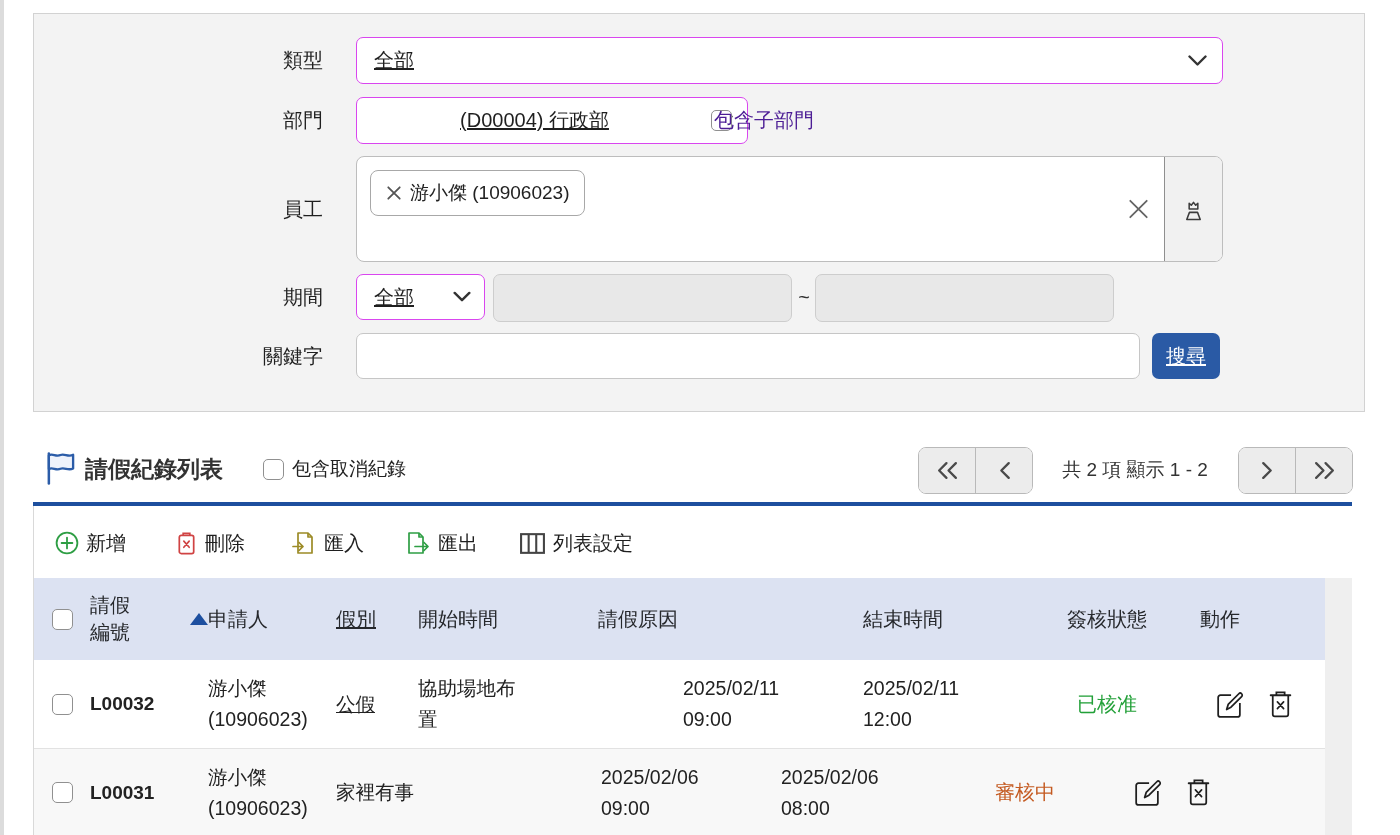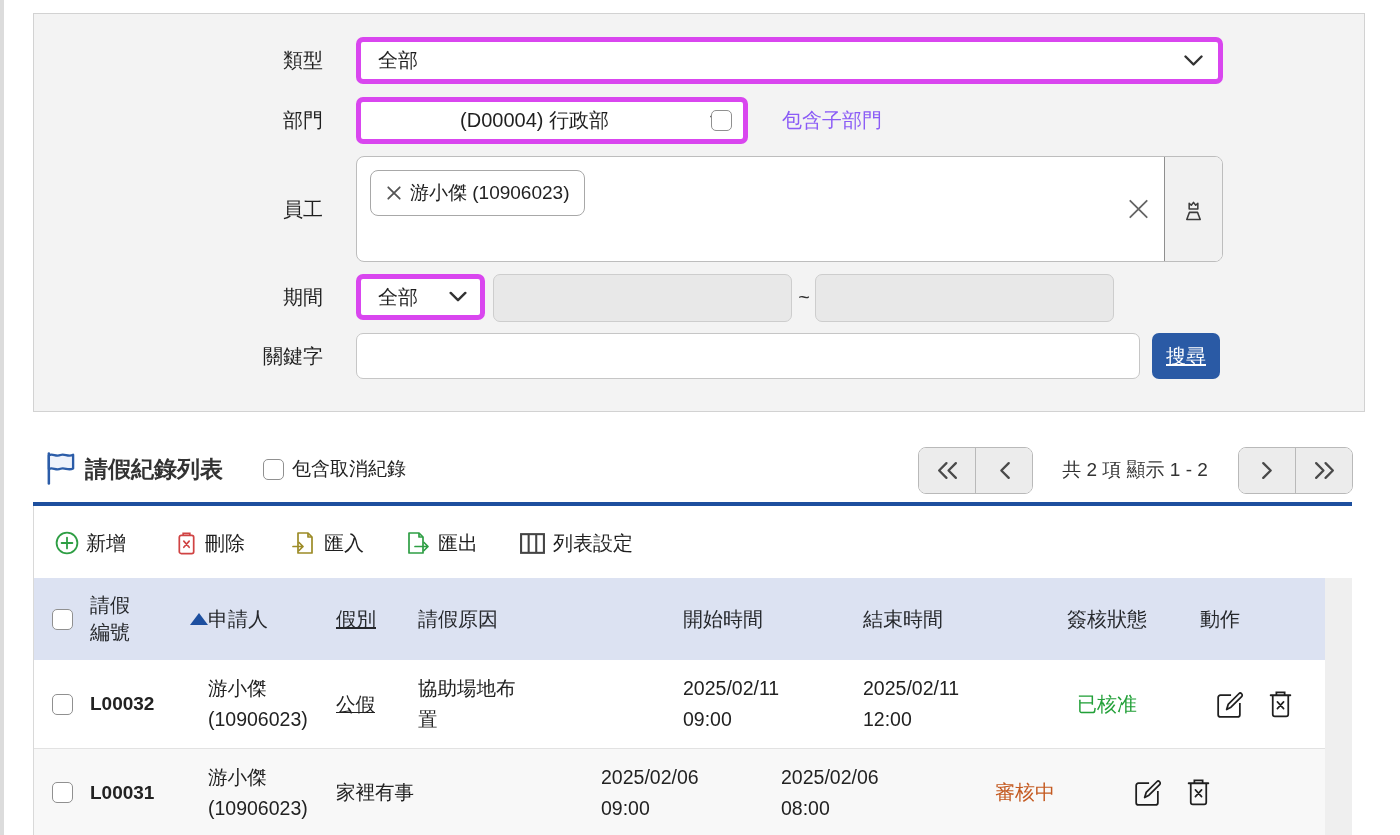--- a/index.html
+++ b/index.html
@@ -13,31 +13,31 @@
 
   
   .filter-panel{left:33px;top:13px;width:1332px;height:399px;background:#f3f3f3;border:1px solid #d2d2d2;position:absolute;box-sizing:border-box;}
   .f-label{position:absolute;left:150px;width:139px;text-align:right;font-size:20px;color:#1f1f1f;}
   .lb-type{top:23px;height:47px;line-height:47px;}
   .lb-dept{top:83px;height:47px;line-height:47px;}
   .lb-emp{top:142px;height:106px;line-height:106px;}
   .lb-period{top:260px;height:46px;line-height:46px;}
   .lb-kw{top:319px;height:46px;line-height:46px;}
 
-  .sel{position:absolute;background:#fff;border:5px solid #d946ef;border-radius:7px;display:flex;align-items:center;padding:0 17px;font-size:20px;color:#1f1f1f;box-sizing:border-box;cursor:pointer;}
+  .sel{position:absolute;background:#fff;border:1px solid #d946ef;border-radius:7px;display:flex;align-items:center;padding:0 17px;font-size:20px;color:#1f1f1f;box-sizing:border-box;cursor:pointer;text-decoration:underline;}
   .sel .chev{position:absolute;right:15px;top:50%;transform:translateY(-50%);}
   .sel-type{left:322px;top:23px;width:867px;height:47px;}
   .sel-dept{left:322px;top:83px;width:392px;height:47px;justify-content:center;padding-right:52px;}
   .sel-dept .chev{right:14px;}
   .sel-period{left:322px;top:260px;width:129px;height:46px;}
   .sel-period .chev{right:13px;}
 
   .checkbox{width:21px;height:21px;background:#fff;border:1.5px solid #909090;border-radius:5px;box-sizing:border-box;cursor:pointer;flex:none;}
   .chk-subdept{position:absolute;left:677px;top:96px;}
-  .lb-subdept{position:absolute;left:748px;top:83px;height:47px;line-height:47px;font-size:20px;color:#8b5cf6;}
+  .lb-subdept{position:absolute;left:680px;top:83px;height:47px;line-height:47px;font-size:20px;color:#4c1d95;}
 
   .emp-box{position:absolute;left:322px;top:142px;width:867px;height:106px;background:#fff;border:1px solid #bdbdbd;border-radius:8px;display:flex;overflow:hidden;box-sizing:border-box;}
   .emp-main{flex:1;position:relative;}
   .emp-tag{position:absolute;left:13px;top:13px;height:44px;border:1px solid #a8a8a8;border-radius:8px;display:flex;align-items:center;gap:8px;padding:0 15px;font-size:19px;color:#222;background:#fff;}
   .emp-clear{position:absolute;right:14px;top:50%;transform:translateY(-50%);cursor:pointer;}
   .emp-side{width:57px;border-left:1px solid #8f8f8f;background:#f1f1f1;display:flex;align-items:center;justify-content:center;cursor:pointer;}
 
   .dis-input{position:absolute;background:#e8e8e8;border:1px solid #cdcdcd;border-radius:7px;}
   .dis-1{left:459px;top:260px;width:297px;height:46px;}
   .dis-2{left:781px;top:260px;width:297px;height:46px;}
@@ -236,25 +236,25 @@
     <div class="c c-id">
         <span>請假編號</span>
         <span class="sort-asc"></span>
       </div>
     <div class="c c-applicant">
         <span>申請人</span>
       </div>
     <div class="c c-type">
         <span>假別</span>
       </div>
+    <div class="c c-start">
+        <span>開始時間</span>
+      </div>
     <div class="c c-reason">
         <span>請假原因</span>
-      </div>
-    <div class="c c-start">
-        <span>開始時間</span>
       </div>
     <div class="c c-end">
         <span>結束時間</span>
       </div>
     <div class="c c-status">
         <span>簽核狀態</span>
       </div>
     <div class="c c-action">
         <span>動作</span>
       </div>

